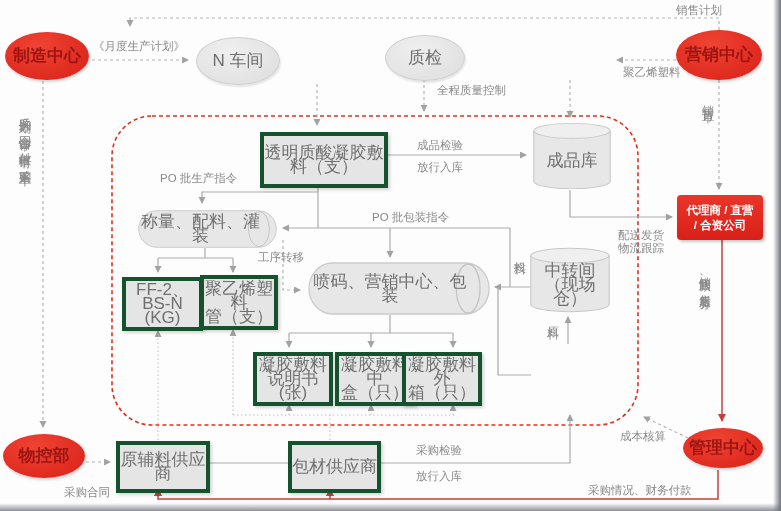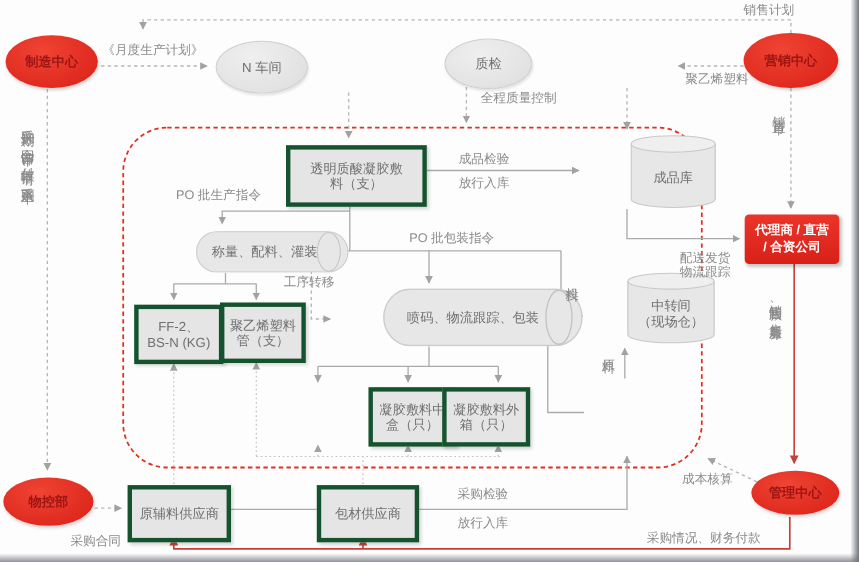--- a/index.html
+++ b/index.html
@@ -5,29 +5,29 @@
   html,body{margin:0;padding:0;background:#fff;}
   .stage{position:relative;width:781px;height:511px;background:#fdfdfd;overflow:hidden;
          font-family:"Liberation Sans",sans-serif;}
   .wires{position:absolute;left:0;top:0;z-index:1;}
   .pen-red-dash{fill:none;stroke:#e0301e;stroke-width:1.6;stroke-dasharray:4 3;}
   .gd{fill:none;stroke:#b5b5b5;stroke-width:1.2;stroke-dasharray:3 3;}
   .gt{fill:none;stroke:#c2c2c2;stroke-width:1.1;stroke-dasharray:1.5 2.5;}
   .gs{fill:none;stroke:#ababab;stroke-width:1.2;}
   .rs{fill:none;stroke:#c5403a;stroke-width:1.5;}
   .node{position:absolute;z-index:2;display:flex;flex-direction:column;align-items:center;
-        justify-content:center;text-align:center;color:#6f6f6f;font-size:12px;line-height:14px;}
+        justify-content:center;text-align:center;color:#6f6f6f;font-size:17px;line-height:14px;}
   .ell{background:radial-gradient(ellipse at 40% 30%,#efefef,#dddddd);border:1px solid #cfcfcf;
        border-radius:50%;box-shadow:1px 2px 2px rgba(0,0,0,.10);}
   .ell.red{background:radial-gradient(ellipse at 40% 30%,#ef4434,#d91f16);border:none;
        color:#9c1512;font-weight:bold;box-shadow:1px 2px 3px rgba(0,0,0,.18);}
   .box{background:#e5e5e5;border:4px solid #14532d;box-shadow:2px 2px 3px rgba(0,0,0,.16);}
   .rbox{background:linear-gradient(180deg,#ea352a,#d92018);color:#fff;font-weight:bold;
         border-radius:4px;font-size:11.5px;line-height:15px;box-shadow:2px 2px 3px rgba(0,0,0,.22);}
-  .cyl{padding:0;margin-left:40px;}
+  .cyl{padding:0;}
   .cyl svg{position:absolute;left:0;top:0;width:100%;height:100%;}
   .cyl .ct{position:relative;z-index:1;}
   .cylv .ct{padding-top:10px;}
   .lbl{position:absolute;z-index:2;color:#8a8a8a;font-size:11.5px;line-height:13px;white-space:nowrap;}
   .vlbl{position:absolute;z-index:2;color:#8a8a8a;font-size:12px;writing-mode:vertical-rl;
         text-orientation:upright;letter-spacing:2px;white-space:nowrap;}
   .edge-b{position:absolute;left:0;right:0;bottom:0;height:8px;z-index:3;
         background:linear-gradient(180deg,rgba(245,245,245,0),#8e9298);}
   .edge-r{position:absolute;top:0;bottom:0;right:0;width:8px;z-index:3;
         background:linear-gradient(90deg,rgba(245,245,245,0),#70767c);}
@@ -95,21 +95,21 @@
     <path class="rs" d="M718 470 V499 H158 V489" marker-end="url(#ar)"></path>
     <path class="rs" d="M330 499 V489" marker-end="url(#ar)"></path>
   </svg>
 
   <div class="node ell red" style="left:5px;top:32px;width:84px;height:48px;">
       <span>制造中心</span>
     </div>
   <div class="node ell" style="left:196px;top:37px;width:82px;height:46px;">
       <span>N 车间</span>
     </div>
-  <div class="node ell" style="left:404px;top:35px;width:78px;height:44px;">
+  <div class="node ell" style="left:385px;top:35px;width:78px;height:44px;">
       <span>质检</span>
     </div>
   <div class="node ell red" style="left:676px;top:30px;width:86px;height:50px;">
       <span>营销中心</span>
     </div>
   <div class="node ell red" style="left:3px;top:434px;width:82px;height:44px;">
       <span>物控部</span>
     </div>
   <div class="node ell red" style="left:683px;top:428px;width:80px;height:40px;">
       <span>管理中心</span>
@@ -124,20 +124,24 @@
     <span>透明质酸凝胶敷</span>
     <span>料（支）</span>
   </div>
   <div class="node box" style="left:122px;top:277px;width:73px;height:46px;">
     <span>FF-2、</span>
     <span>BS-N (KG)</span>
   </div>
   <div class="node box" style="left:200px;top:275px;width:70px;height:47px;text-align:center;">
     <span>聚乙烯塑料</span>
     <span>管（支）</span>
+  </div>
+  <div class="node box" style="left:253px;top:352px;width:72px;height:46px;">
+    <span>凝胶敷料</span>
+    <span>说明书(张)</span>
   </div>
   <div class="node box" style="left:335px;top:352px;width:72px;height:46px;">
     <span>凝胶敷料中</span>
     <span>盒（只）</span>
   </div>
   <div class="node box" style="left:402px;top:352px;width:72px;height:46px;">
     <span>凝胶敷料外</span>
     <span>箱（只）</span>
   </div>
   <div class="node box" style="left:116px;top:441px;width:86px;height:44px;">
@@ -170,21 +174,21 @@
       <rect x="1" y="1" width="198" height="52" rx="26" ry="26" fill="#e7e7e7" stroke="#cccccc" stroke-width="1.4"></rect>
       <ellipse cx="174" cy="27" rx="15" ry="25" fill="#e7e7e7" stroke="#c4c4c4" stroke-width="1.4"></ellipse>
     </svg>
     <div class="ct" style="padding-right:14px;">称量、配料、灌装</div>
   </div>
   <div class="node cyl cylh" style="left:308px;top:262px;width:182px;height:53px;">
     <svg viewBox="0 0 200 54" preserveAspectRatio="none">
       <rect x="1" y="1" width="198" height="52" rx="26" ry="26" fill="#e7e7e7" stroke="#cccccc" stroke-width="1.4"></rect>
       <ellipse cx="176" cy="27" rx="13" ry="25" fill="#e7e7e7" stroke="#c4c4c4" stroke-width="1.4"></ellipse>
     </svg>
-    <div class="ct" style="padding-right:18px;">喷码、物流跟踪、包装</div>
+    <div class="ct" style="padding-right:18px;">喷码、营销中心、包装</div>
   </div>
 
   <span class="lbl" style="left:676px;top:4px;">销售计划</span>
   <span class="lbl" style="left:93px;top:40px;">《月度生产计划》</span>
   <span class="lbl" style="left:623px;top:66px;">聚乙烯塑料</span>
   <span class="lbl" style="left:437px;top:84px;">全程质量控制</span>
   <span class="lbl" style="left:417px;top:139px;">成品检验</span>
   <span class="lbl" style="left:417px;top:161px;">放行入库</span>
   <span class="lbl" style="left:160px;top:172px;">PO 批生产指令</span>
   <span class="lbl" style="left:372px;top:211px;">PO 批包装指令</span>

